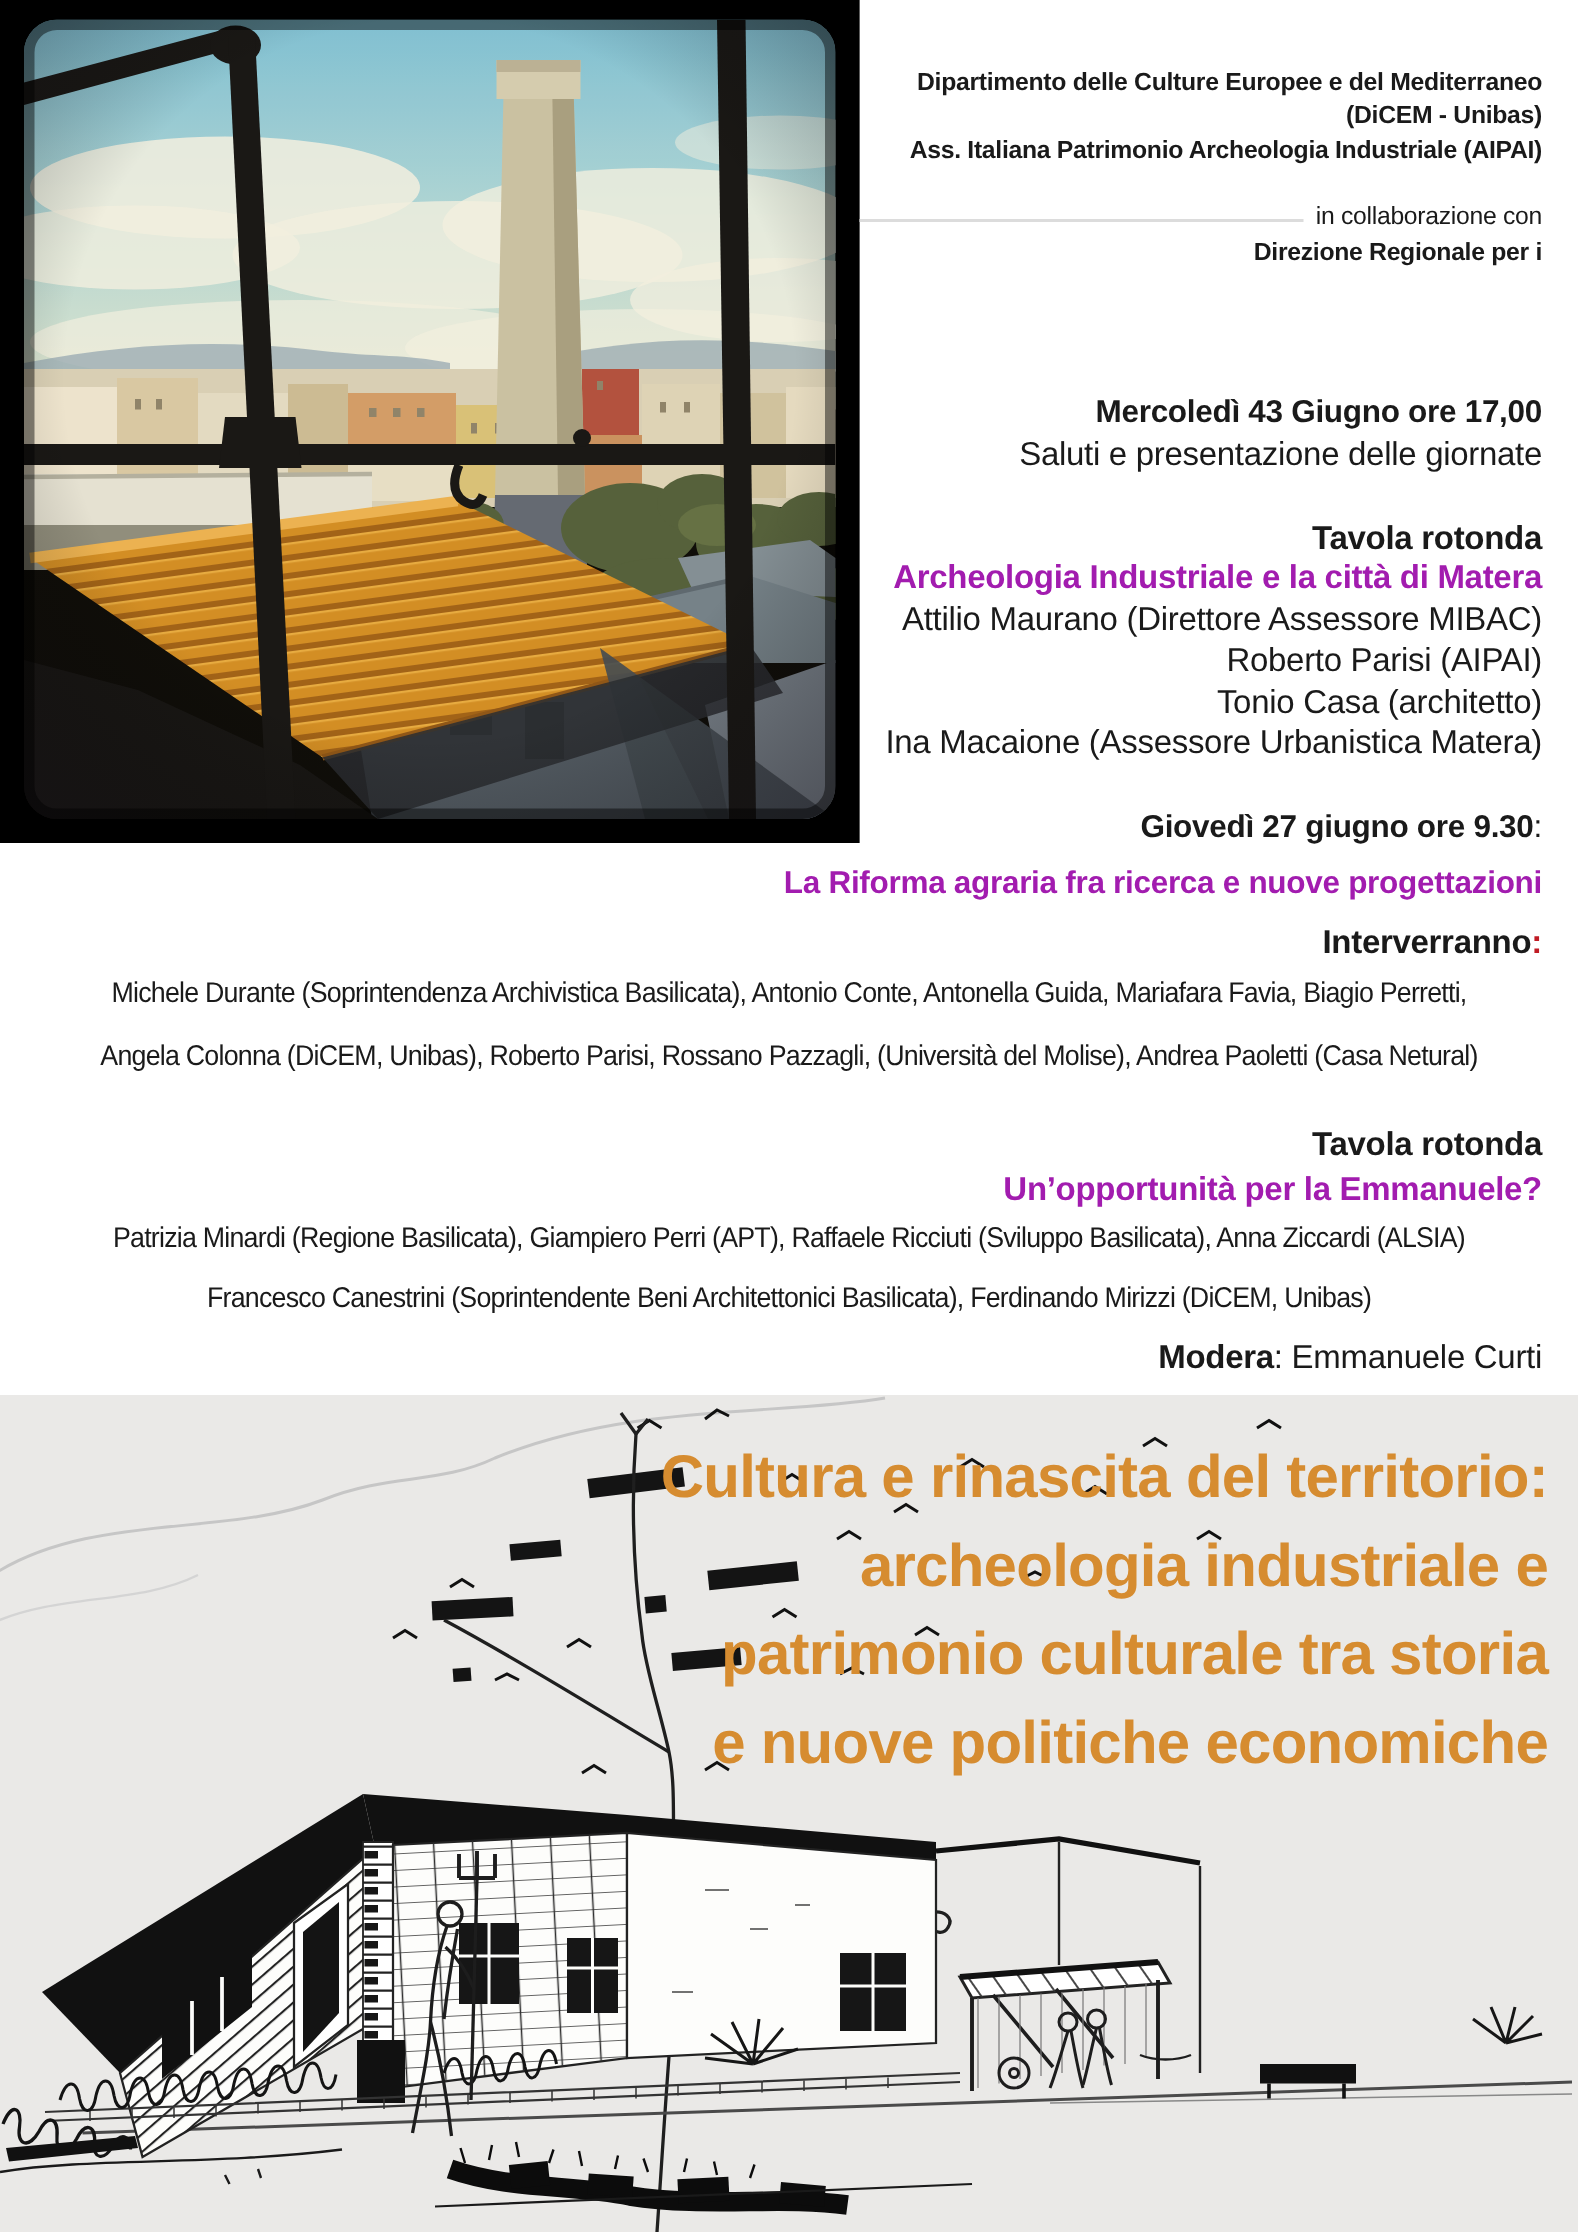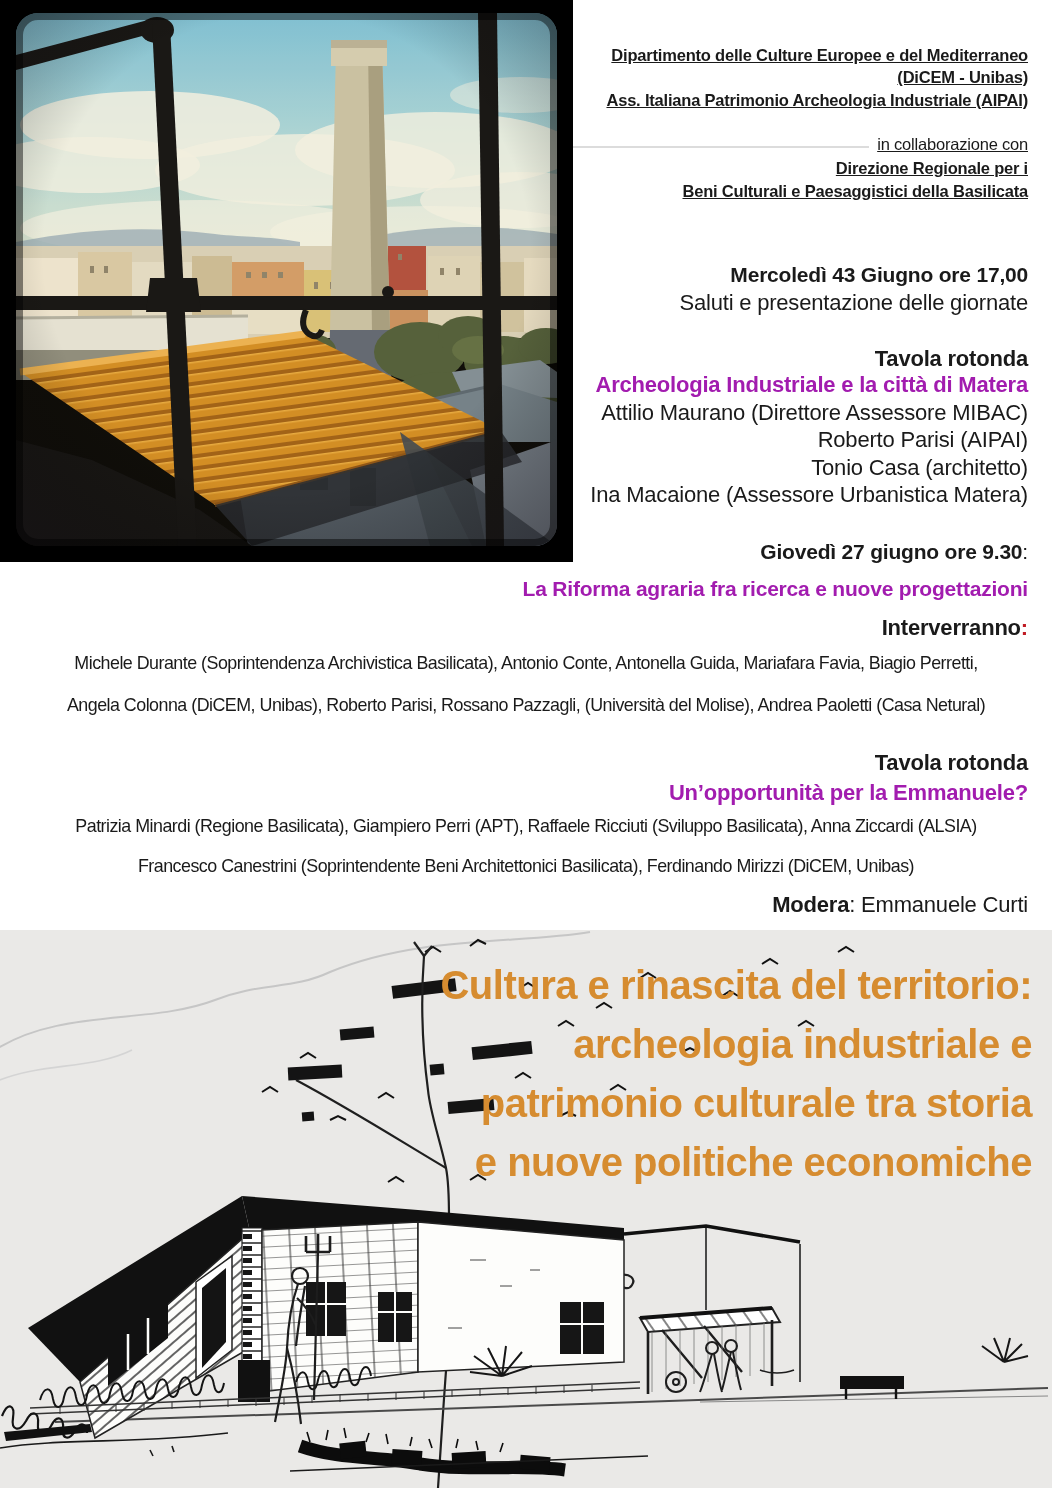--- a/index.html
+++ b/index.html
@@ -3,21 +3,21 @@
 <meta charset="utf-8">
 <style>
   html,body{margin:0;padding:0;background:#777;}
   .poster{position:relative;width:1052px;height:1488px;background:#ffffff;margin:0 auto;
     font-family:"Liberation Sans",sans-serif;color:#1a1a1a;overflow:hidden;}
   .r{position:absolute;right:24px;text-align:right;white-space:nowrap;}
   .c{position:absolute;left:0;width:100%;text-align:center;white-space:nowrap;}
   .b{font-weight:bold;}
   .orange{color:#a21caf;}
   .redcolon{color:#c01b24;font-weight:bold;}
-  .fs-org{font-size:16.5px;letter-spacing:-0.2px;line-height:22.5px;text-decoration:underline;}
+  .fs-org{font-size:16.5px;letter-spacing:-0.2px;line-height:22.5px;}
   .fs-md{font-size:22px;letter-spacing:-0.2px;}
   .fs-lg{font-size:21px;letter-spacing:-0.2px;}
   .fs-name{font-size:19px;letter-spacing:-0.55px;}
   .cond{transform:scaleX(.94);transform-origin:50% 50%;}
   .photo-block{position:absolute;left:0;top:0;width:573px;height:562px;background:#000;}
   .divider{position:absolute;left:573px;top:146px;width:296px;height:2px;background:#dcdcdc;}
   .bottom{position:absolute;left:0;top:930px;width:1052px;height:558px;background:#eae9e7;}
   .big-title{position:absolute;right:20px;text-align:right;font-weight:bold;
     font-size:40px;letter-spacing:-0.5px;color:#d68c30;white-space:nowrap;}
   .date-block{position:absolute;right:20px;top:1206px;text-align:right;font-weight:bold;
@@ -151,21 +151,20 @@
       </g>
     </svg>
   </div>
 
   <div class="r b fs-org" style="top:44px">Dipartimento delle Culture Europee e  del Mediterraneo</div>
   <div class="r b fs-org" style="top:66px">(DiCEM - Unibas)</div>
   <div class="r b fs-org" style="top:89px">Ass. Italiana Patrimonio Archeologia Industriale (AIPAI)</div>
   <div class="divider"></div>
   <div class="r fs-org" style="top:133px">in collaborazione con</div>
   <div class="r b fs-org" style="top:157px">Direzione Regionale  per i</div>
-  <div class="r b fs-org" style="top:180px">Beni Culturali e Paesaggistici della Basilicata</div>
 
   <div class="r b fs-lg" style="top:263px">Mercoledì 43 Giugno   ore 17,00</div>
   <div class="r fs-md" style="top:290px">Saluti e presentazione delle giornate</div>
 
   <div class="r b fs-md" style="top:346px">Tavola rotonda</div>
   <div class="r b fs-md orange" style="top:372px">Archeologia Industriale e la città di Matera</div>
   <div class="r fs-md" style="top:400px">Attilio Maurano (Direttore Assessore MIBAC)</div>
   <div class="r fs-md" style="top:427px">Roberto Parisi (AIPAI)</div>
   <div class="r fs-md" style="top:455px">Tonio Casa (architetto)</div>
   <div class="r fs-md" style="top:482px">Ina Macaione (Assessore Urbanistica Matera)</div>

